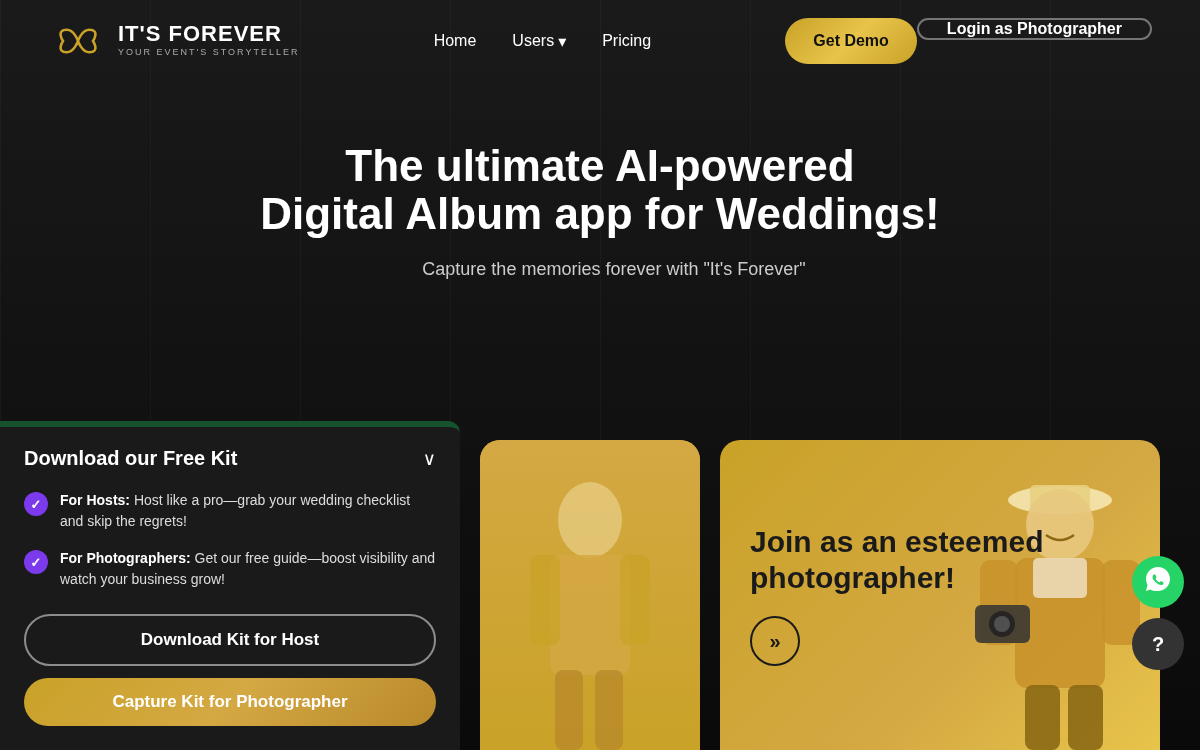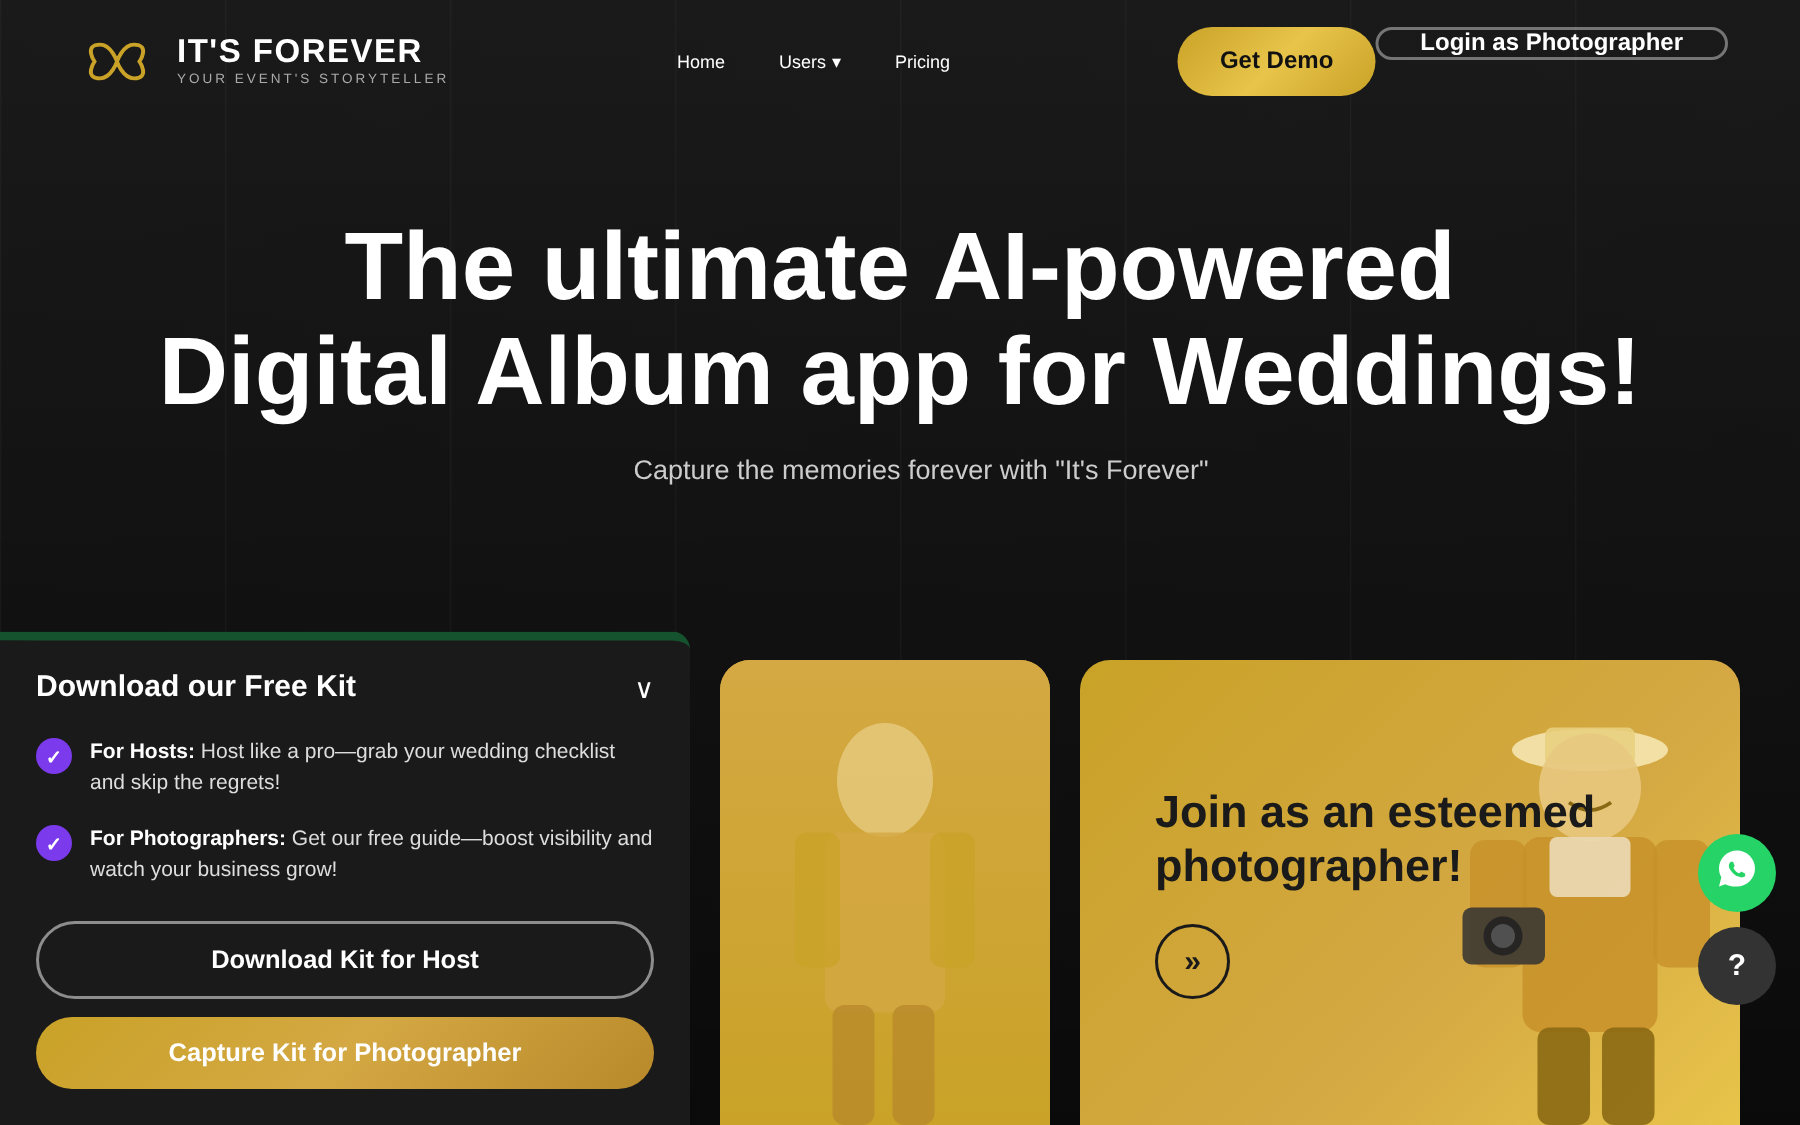--- a/index.html
+++ b/index.html
@@ -71,21 +71,21 @@
 
     .nav-links {
       display: flex;
       align-items: center;
       gap: 36px;
     }
 
     .nav-link {
       color: white;
       text-decoration: none;
-      font-size: 12px;
+      font-size: 16px;
       font-weight: 500;
     }
 
     .nav-link-users {
       display: flex;
       align-items: center;
       gap: 4px;
       cursor: pointer;
     }
 
@@ -120,21 +120,21 @@
     
     .hero {
       position: relative;
       z-index: 5;
       text-align: center;
       padding-top: 60px;
       padding-bottom: 30px;
     }
 
     .hero-title {
-      font-size: 64px;
+      font-size: 44px;
       font-weight: 800;
       line-height: 1.1;
       color: white;
       margin-bottom: 20px;
     }
 
     .hero-subtitle {
       font-size: 18px;
       color: #ccc;
       font-weight: 400;
@@ -265,21 +265,20 @@
       overflow: hidden;
       position: relative;
       display: flex;
       align-items: center;
     }
 
     .card-photographer-text {
       padding: 30px;
       position: relative;
       z-index: 2;
-      margin-left: 20px;
     }
 
     .card-join-text {
       font-size: 30px;
       font-weight: 800;
       color: #1a1a1a;
       line-height: 1.2;
       margin-bottom: 20px;
     }
 

